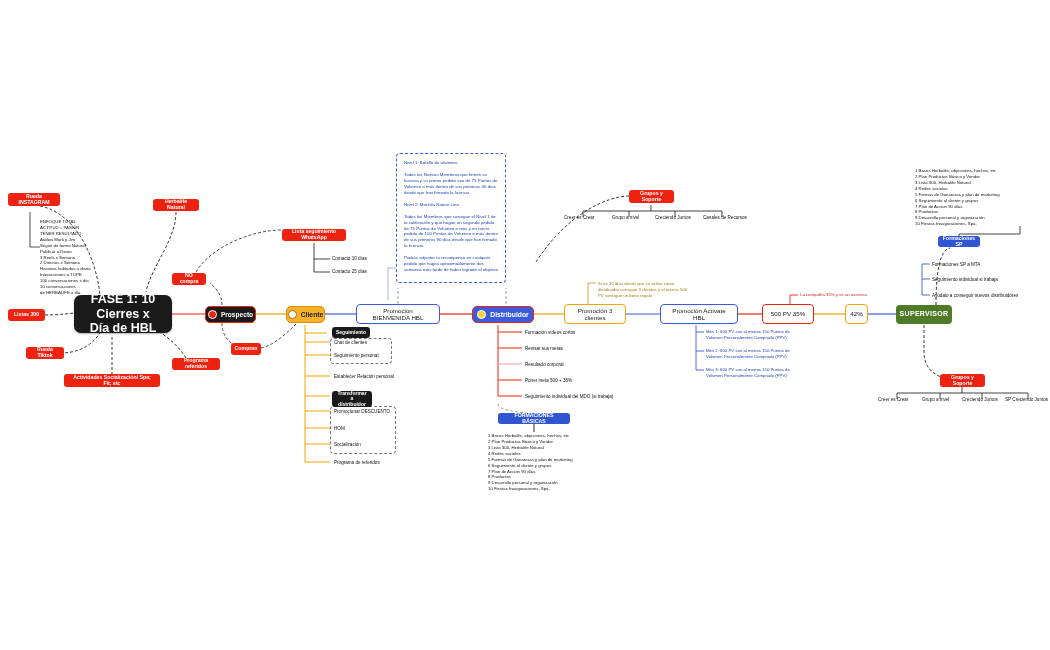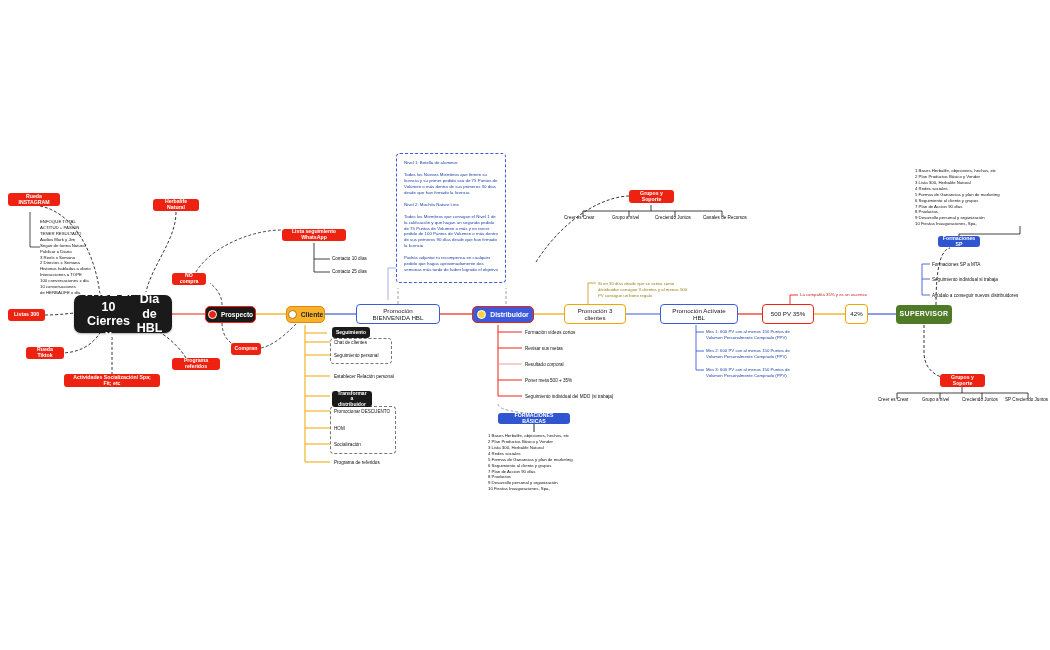--- a/index.html
+++ b/index.html
@@ -171,21 +171,21 @@
     <div>Publicar a Diario</div>
     <div>3 Reels x Semana</div>
     <div>2 Directos x Semana</div>
     <div>Historias habladas a diario</div>
     <div>Interacciones a TOPE</div>
     <div>100 conversaciones x día</div>
     <div>10 conversaciones</div>
     <div>de HERBALIFE x día</div>
   </div>
 
-  <div class="node n-root" style="left:74px;top:295px;width:98px;height:38px;flex-direction:row;">
+  <div class="node n-root" style="left:74px;top:295px;width:98px;height:38px;flex-direction:column;">
     <span>FASE 1: 10 Cierres x</span>
     <span>Día de HBL</span>
   </div>
 
   <div class="node n-dark" style="left:205px;top:306px;width:51px;height:17px;">
     <span class="bullet"></span>
     <span>Prospecto</span>
   </div>
 
   <div class="node n-amber" style="left:286px;top:306px;width:39px;height:17px;">

